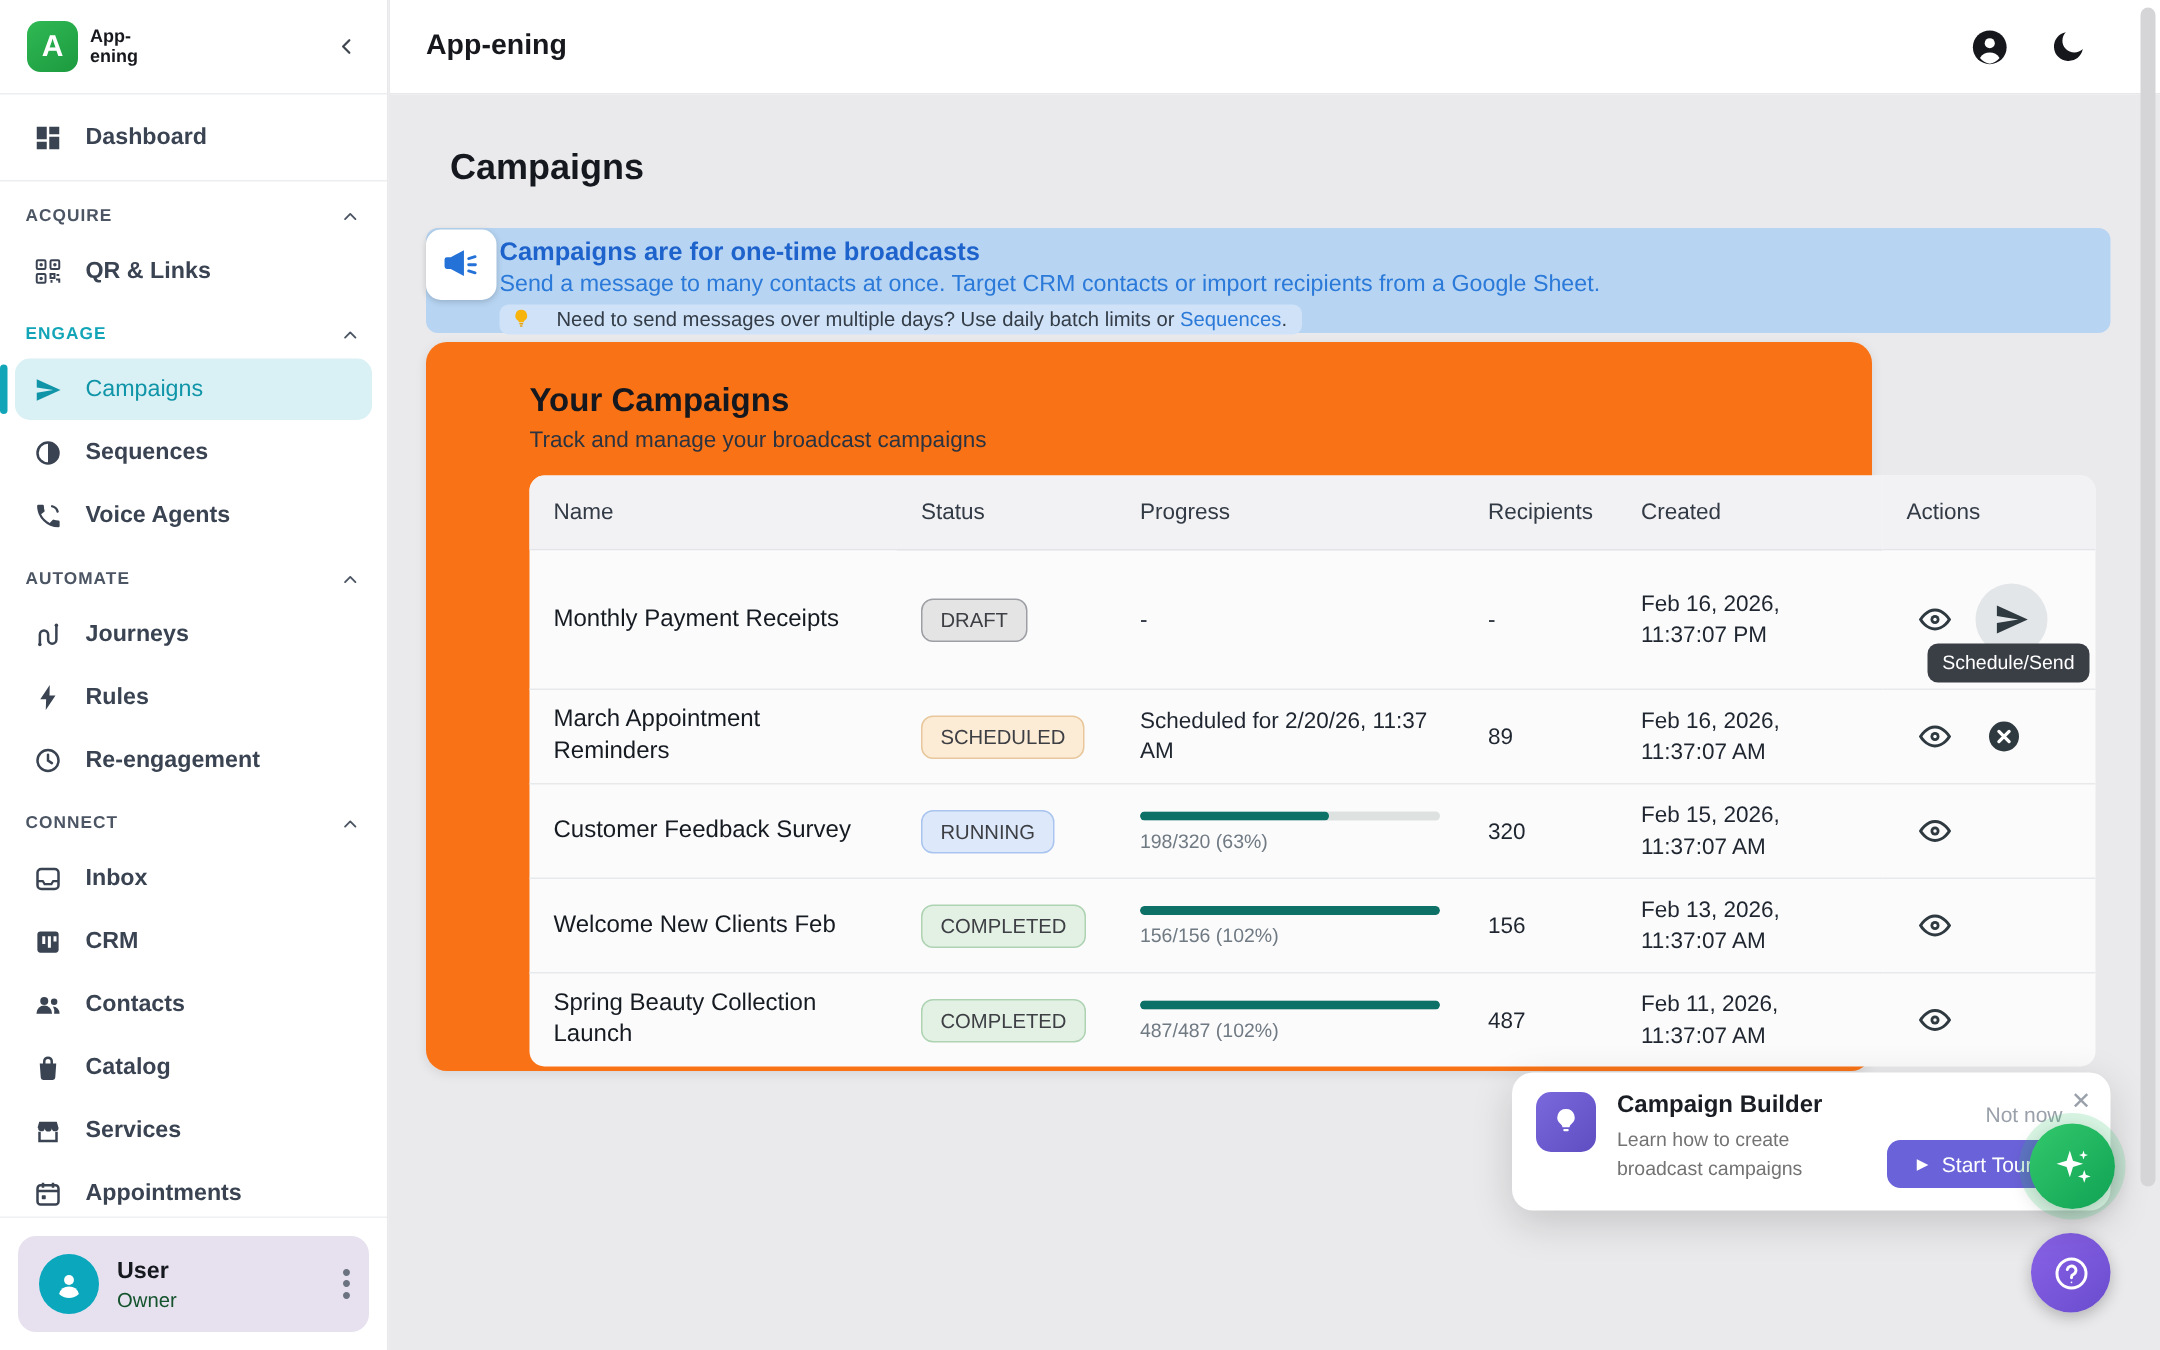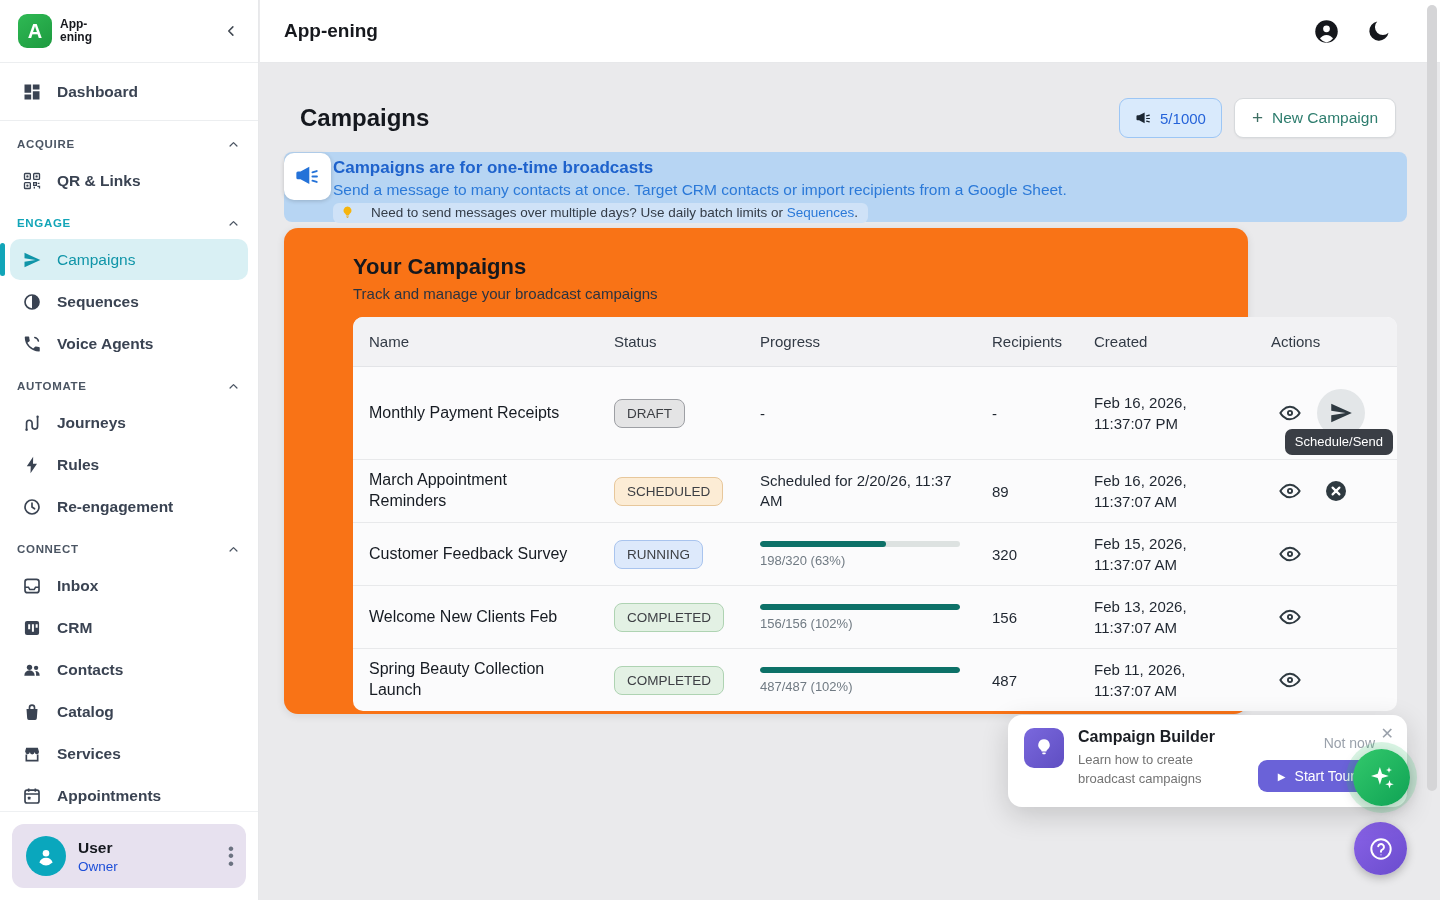--- a/index.html
+++ b/index.html
@@ -34,21 +34,21 @@
   .section-head.accent { color:#12a5b8; }
   .section-head .chev { margin-left:auto; color:#4b5563; }
   .section-head .chev svg { width:15px; height:15px; }
 
   .user-wrap { position:absolute; bottom:0; left:0; right:0; padding:12px; border-top:1px solid #eef0f2; background:#fff; }
   .user-card { height:64px; background:#e7e1ef; border-radius:12px; display:flex; align-items:center;
     padding:0 12px 0 14px; gap:12px; }
   .avatar { width:40px; height:40px; border-radius:50%; background:#0aa7bd; display:flex; align-items:center; justify-content:center; }
   .avatar svg { width:24px; height:24px; }
   .user-name { font-size:15.5px; font-weight:700; color:#15181e; }
-  .user-role { font-size:13.5px; color:#1d4ed8; margin-top:2px; }
+  .user-role { font-size:13.5px; color:#14532d; margin-top:2px; }
   .kebab { margin-left:auto; color:#6b7280; font-size:17px; letter-spacing:0; line-height:.42; text-align:center; cursor:pointer; }
 
   
   .topbar { position:absolute; left:260px; top:0; width:1180px; height:63px; background:#fff;
     border-bottom:1px solid #e7e8ea; display:flex; align-items:center; padding:0 24px; z-index:2; }
   .tb-title { font-size:19px; font-weight:700; color:#16181d; }
   .tb-icons { margin-left:auto; display:flex; gap:25px; padding-right:24px; }
   .tb-icons .icon { color:#15171c; cursor:pointer; }
   .tb-icons .icon svg { width:27px; height:27px; }
 
@@ -357,35 +357,20 @@
         <svg viewBox="0 0 24 24" fill="currentColor">
             <path d="M20.9 13.1A8.6 8.6 0 1 1 10.9 3.1a6.9 6.9 0 0 0 10 10Z"></path>
           </svg>
       </span>
     </div>
   </header>
 
   <main class="main">
     <div class="page-head">
       <h1 class="page-title">Campaigns</h1>
-      <div class="head-right">
-        <div class="quota-badge">
-          <span class="icon">
-            <svg viewBox="0 0 24 24" fill="currentColor">
-                <path d="M13.6 3.4 5.8 7.5H3.5A1.4 1.4 0 0 0 2.1 8.9v4.2a1.4 1.4 0 0 0 1.4 1.4h2.3l7.8 4.1Z"></path>
-                <path d="M16.4 8.3l3.8-1.1M16.4 12h4M16.4 15.7l3.8 1.1" stroke="currentColor" stroke-width="1.7" fill="none" stroke-linecap="round"></path>
-              </svg>
-          </span>
-          <span>5/1000</span>
-        </div>
-        <div class="new-btn">
-          <span class="plus">+</span>
-          <span>New Campaign</span>
-        </div>
-      </div>
     </div>
 
     <div class="banner">
       <div class="banner-icon">
         <svg viewBox="0 0 24 24" fill="currentColor">
             <path d="M13.6 3.4 5.8 7.5H3.5A1.4 1.4 0 0 0 2.1 8.9v4.2a1.4 1.4 0 0 0 1.4 1.4h2.3l7.8 4.1Z"></path>
             <path d="M16.4 8.3l3.8-1.1M16.4 12h4M16.4 15.7l3.8 1.1" stroke="currentColor" stroke-width="1.7" fill="none" stroke-linecap="round"></path>
           </svg>
       </div>
       <div class="banner-title">Campaigns are for one-time broadcasts</div>

